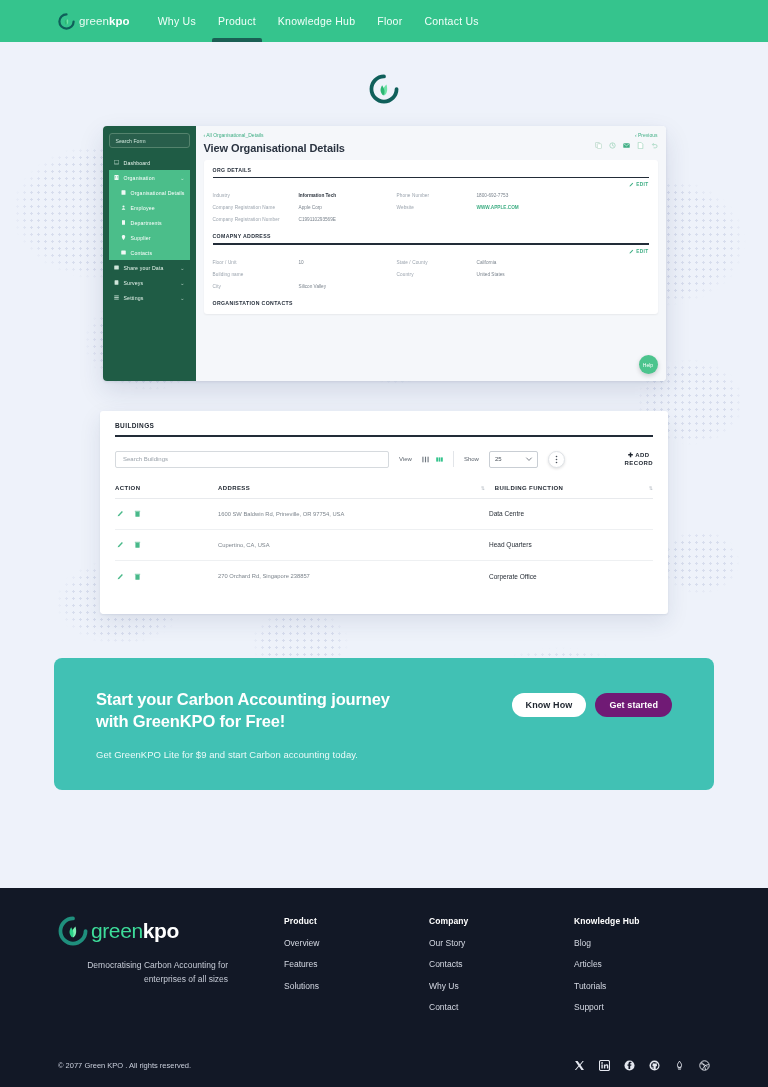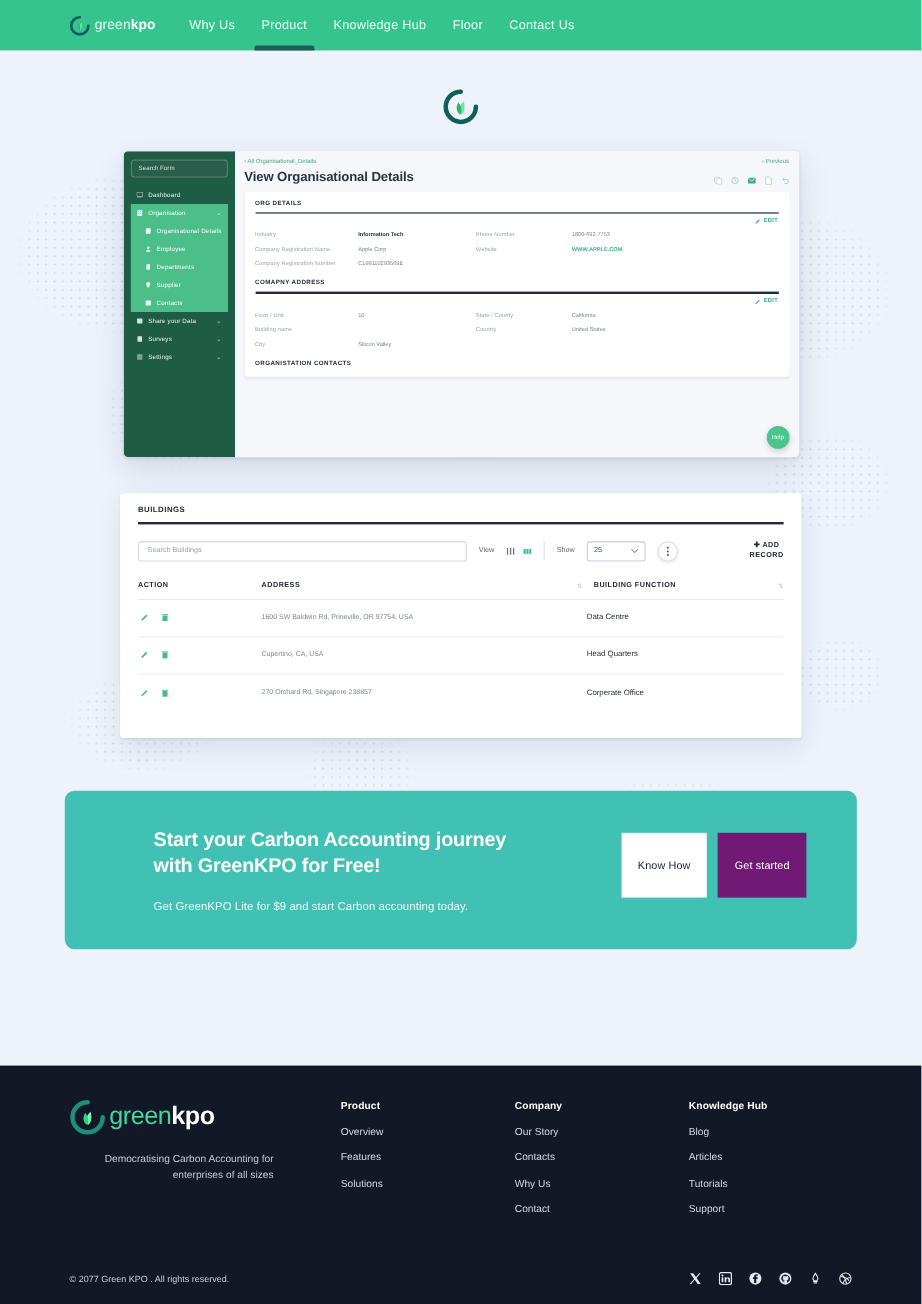--- a/index.html
+++ b/index.html
@@ -79,21 +79,21 @@
   }
   .side-item .ic{width:5px;height:5px;flex:0 0 5px;opacity:.92;}
   .side-item .caret{margin-left:auto;margin-right:5px;font-size:5px;opacity:.8;}
   .side-group{background:#4bbe8a;}
   .side-group .side-item{color:#ffffff;}
   .side-sub{padding-left:12px;}
 
   .appmain{flex:1;background:#f5f7fa;padding:6px 8px 0;position:relative;overflow:hidden;}
   .crumbs{display:flex;justify-content:space-between;font-size:5px;color:#3fae84;margin-bottom:4px;}
   .app-h1{font-size:11px;color:#2a3340;font-weight:700;letter-spacing:-.1px;}
-  .app-head-row{display:flex;align-items:flex-end;justify-content:space-between;margin-bottom:6px;}
+  .app-head-row{display:flex;align-items:flex-start;justify-content:space-between;margin-bottom:6px;}
   .app-icons{display:flex;gap:7px;align-items:center;}
   .app-icons span{width:7px;height:7px;display:block;}
 
   .panel{background:#fff;border-radius:3px;padding:7px 9px 8px;box-shadow:0 1px 2px rgba(0,0,0,.06);}
   .sect-title{font-size:5.2px;font-weight:700;color:#262f3b;letter-spacing:.35px;}
   .sect-rule{height:1.4px;background:#222c38;margin:4px 0 4px;}
   .edit-link{display:flex;align-items:center;gap:2px;justify-content:flex-end;font-size:4.8px;color:#3fae84;font-weight:700;letter-spacing:.3px;cursor:pointer;}
   .kv-grid{display:grid;grid-template-columns:86px 98px 80px 1fr;row-gap:7px;margin-top:6px;align-items:center;}
   .kv-k{font-size:4.7px;color:#9aa3ad;letter-spacing:.1px;}
   .kv-v{font-size:4.7px;color:#7b848e;}
@@ -143,27 +143,27 @@
   .acts{display:flex;gap:10px;padding-left:2px;}
   .acts span{width:7px;height:7px;display:block;cursor:pointer;}
   .td-addr{font-size:5.8px;color:#7d858d;}
   .td-fn{font-size:6.5px;color:#1f262f;}
 
   
   .cta{
     position:relative;z-index:3;margin:44px auto 0;width:660px;background:#41c1b4;
     border-radius:8px;padding:31px 42px 30px;display:flex;align-items:flex-start;
   }
-  .cta-l{flex:1;margin-left:32px;}
+  .cta-l{flex:1;}
   .cta-h{font-size:16.5px;color:#fff;font-weight:700;line-height:1.33;letter-spacing:-.15px;}
   .cta-p{font-size:9.5px;color:#eafaf8;margin-top:16px;letter-spacing:.05px;}
   .cta-r{display:flex;gap:9px;padding-top:4px;}
   .btn{
-    border-radius:0;font-size:9px;padding:22px 14px;cursor:pointer;letter-spacing:.1px;
-    white-space:nowrap;border:none;font-family:inherit;
+    border-radius:12px;font-size:9px;padding:7px 14px;cursor:pointer;letter-spacing:.1px;
+    white-space:nowrap;border:none;font-family:inherit;font-weight:bold;
   }
   .btn-light{background:#fff;color:#1d242e;}
   .btn-dark{background:#701a75;color:#fff;}
 
   
   .footer{
     position:absolute;left:0;bottom:0;width:768px;height:199px;background:#121826;
     padding:28px 58px 0;z-index:4;
   }
   .f-top{display:flex;}

